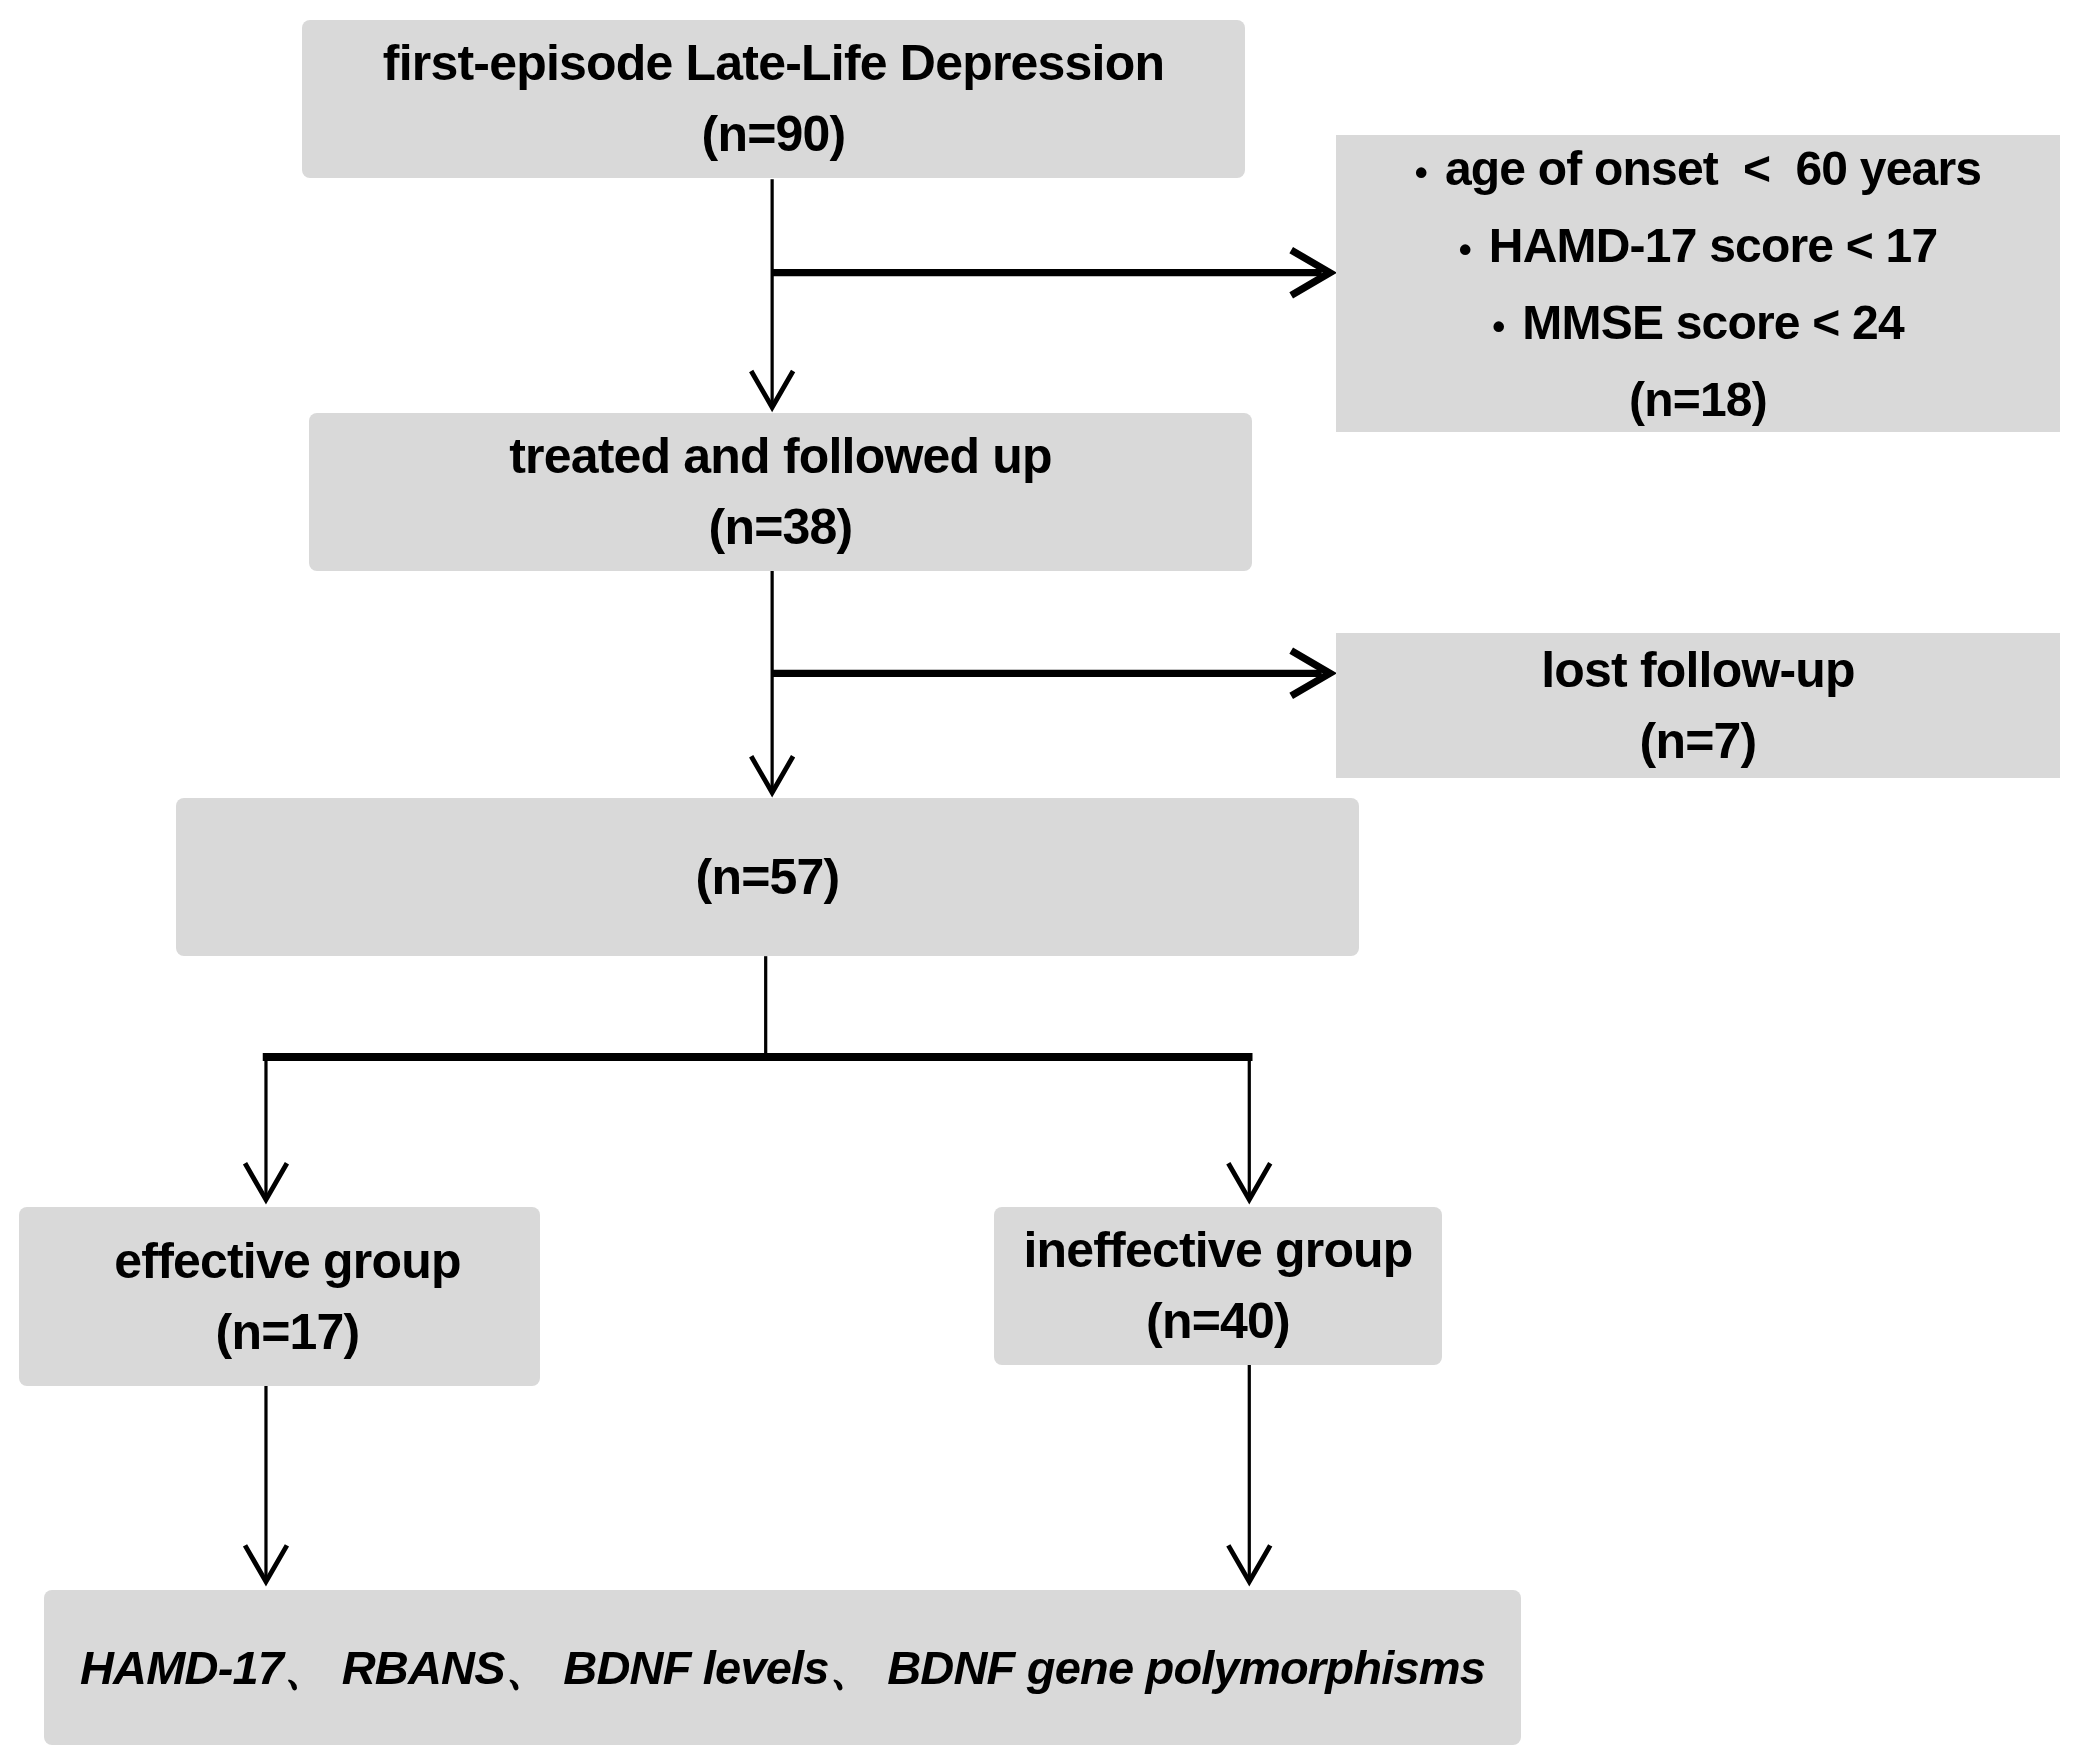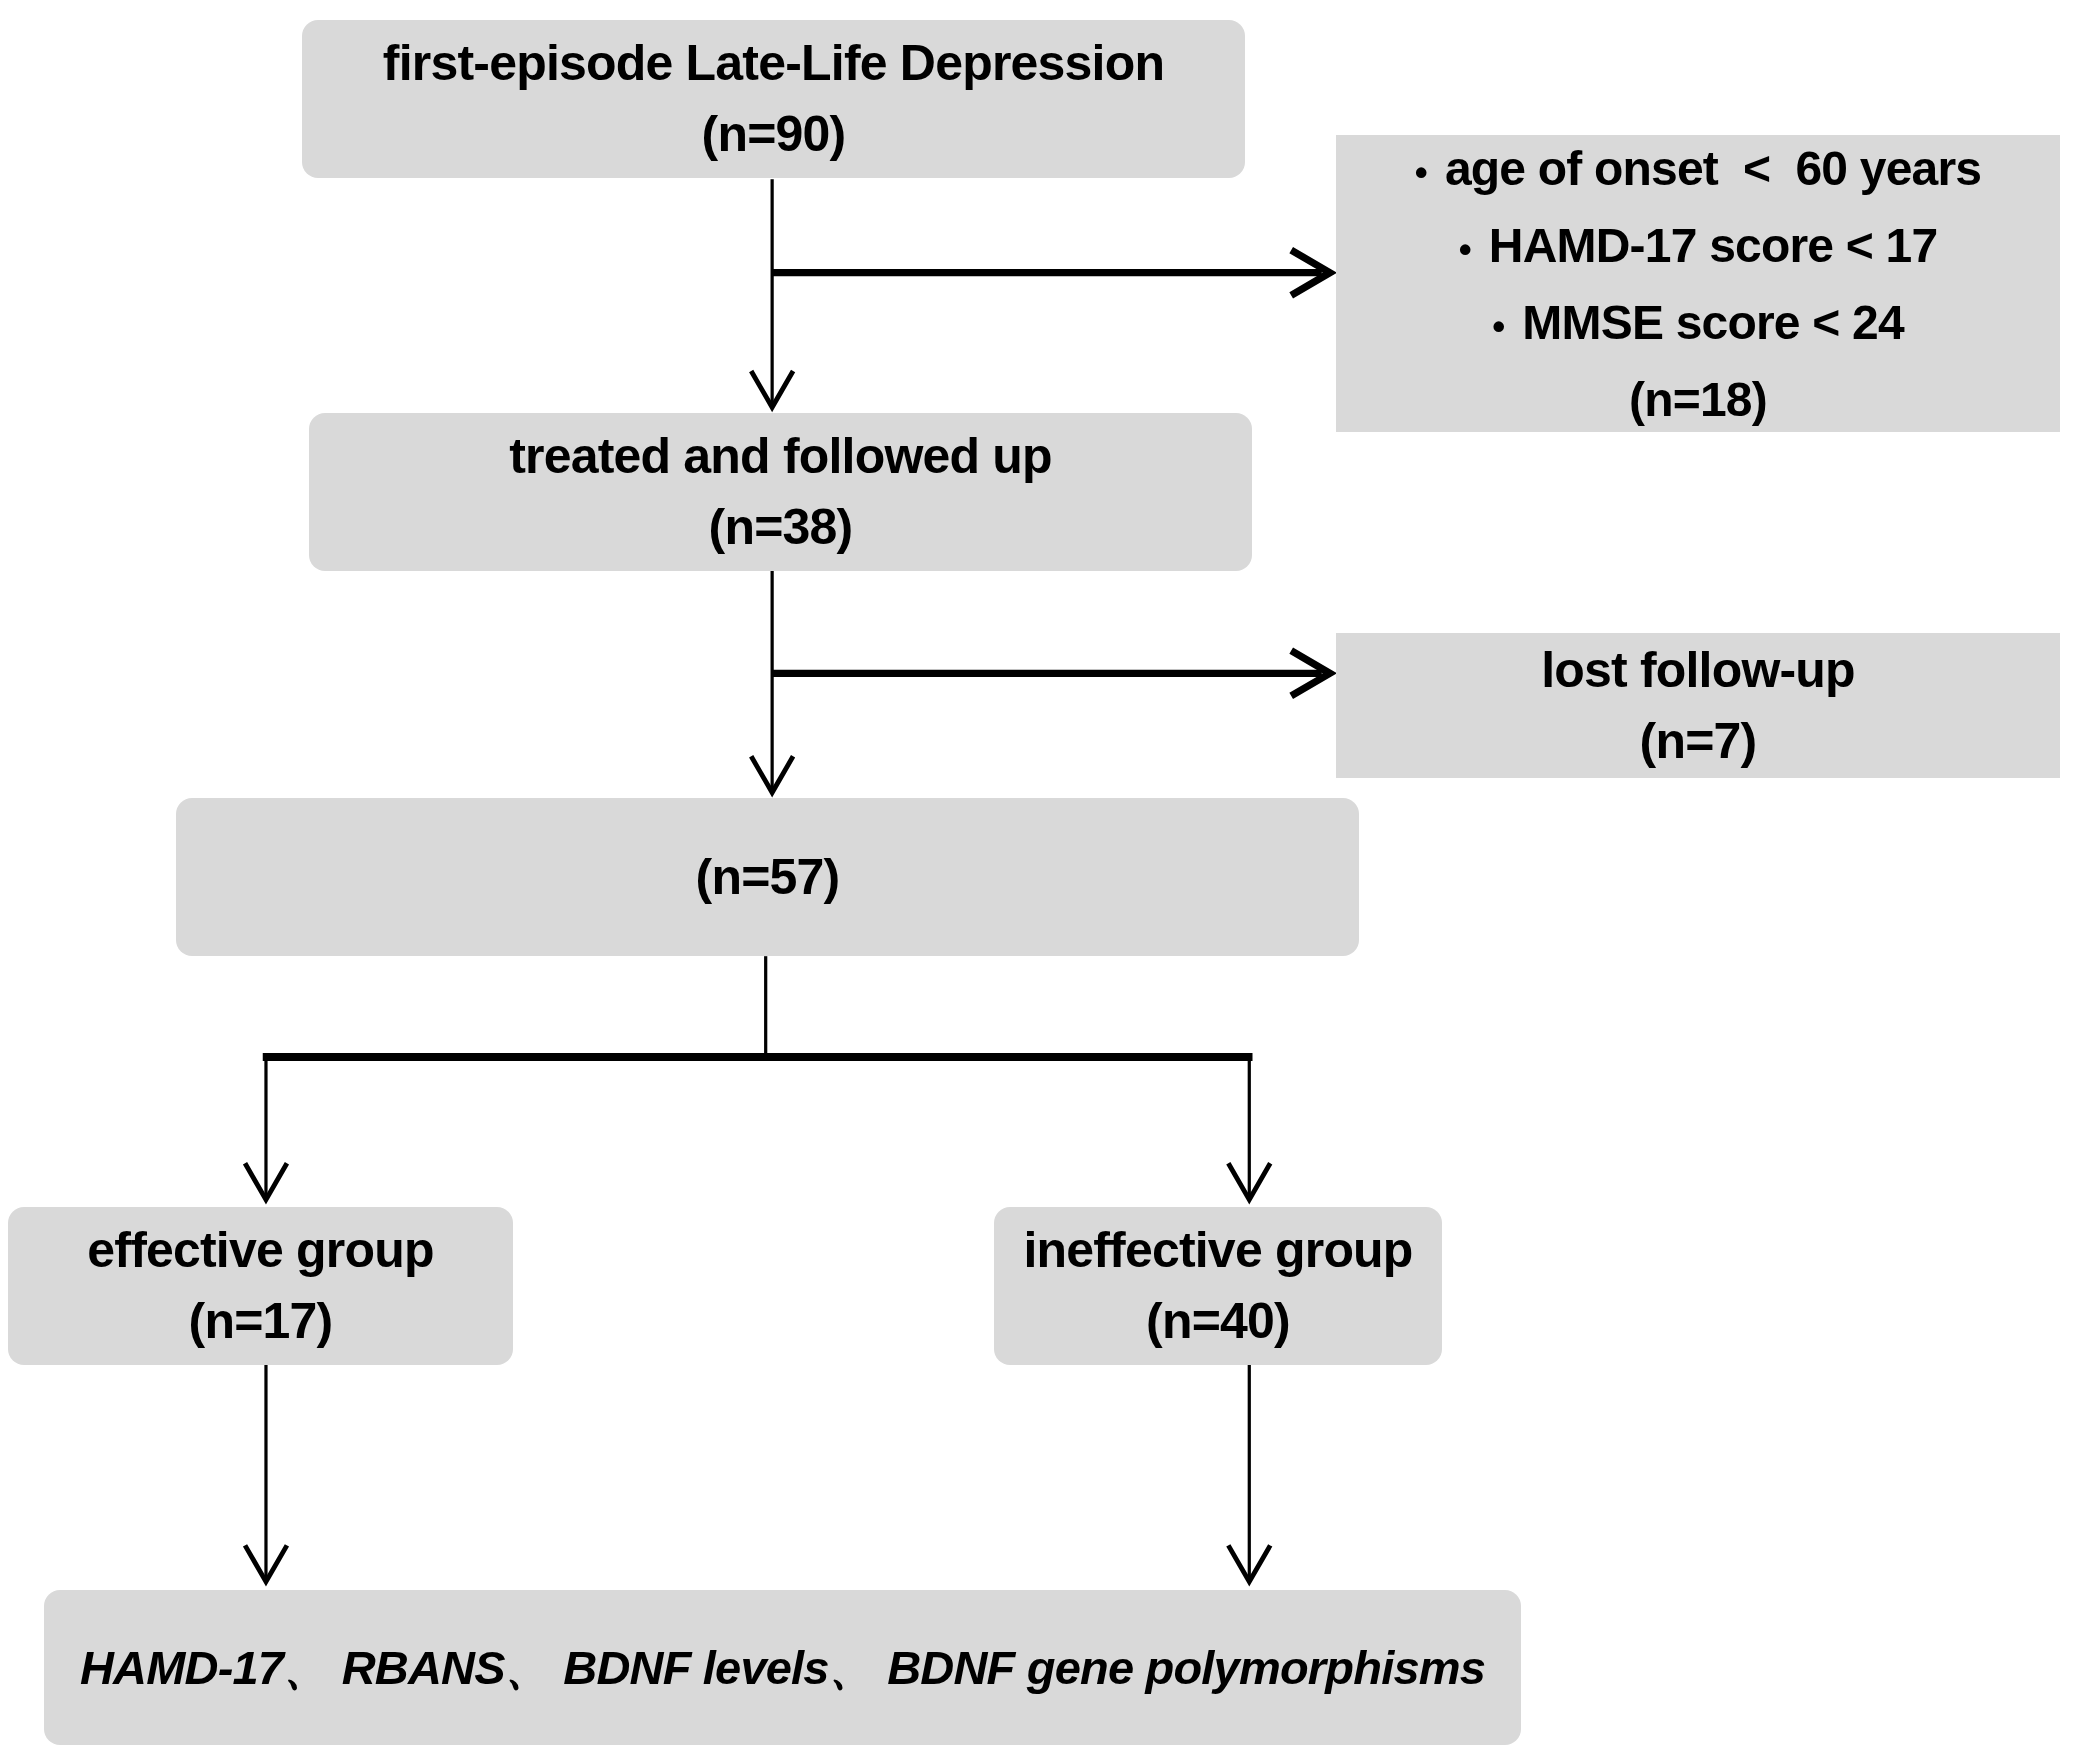--- a/index.html
+++ b/index.html
@@ -22,21 +22,21 @@
     position: absolute;
     background: #d9d9d9;
     display: flex;
     flex-direction: column;
     align-items: center;
     justify-content: center;
     text-align: center;
     font-weight: bold;
     letter-spacing: -0.8px;
   }
-  .rounded { border-radius: 16px; }
+  .rounded { border-radius: 8px; }
   .line {
     white-space: pre-wrap;
     line-height: 71px;
     font-size: 50px;
   }
   #box-excluded .line { font-size: 48px; line-height: 73px; }
   .bullet-row {
     display: flex;
     align-items: baseline;
     justify-content: center;
@@ -45,21 +45,21 @@
     font-size: 37px;
     margin-right: 18px;
   }
   #box-outcomes .line { font-size: 47px; letter-spacing: -0.8px; }
 
   #box-enrolled    { left: 302px;  top: 20px;   width: 943px; height: 158px; }
   #box-excluded    { left: 1336px; top: 135px;  width: 724px;  height: 297px; }
   #box-treated     { left: 309px;  top: 413px;  width: 943px; height: 158px; }
   #box-lost        { left: 1336px; top: 601px;  width: 724px;  height: 145px; margin-top: 32px; }
   #box-completed   { left: 176px;  top: 798px;  width: 1183px; height: 158px; }
-  #box-effective   { left: 8px;   top: 1207px; width: 505px;  height: 158px; }
+  #box-effective   { left: 19px;   top: 1207px; width: 505px;  height: 179px; padding-left: 16px; }
   #box-ineffective { left: 994px; top: 1207px; width: 448px;  height: 158px; }
   #box-outcomes    { left: 44px;   top: 1590px; width: 1477px; height: 155px; font-style: italic; }
 </style>
 </head>
 <body>
 
 <div id="canvas">
 
   <svg id="connectors" viewBox="0 0 2572 2178" xmlns="http://www.w3.org/2000/svg">
 

